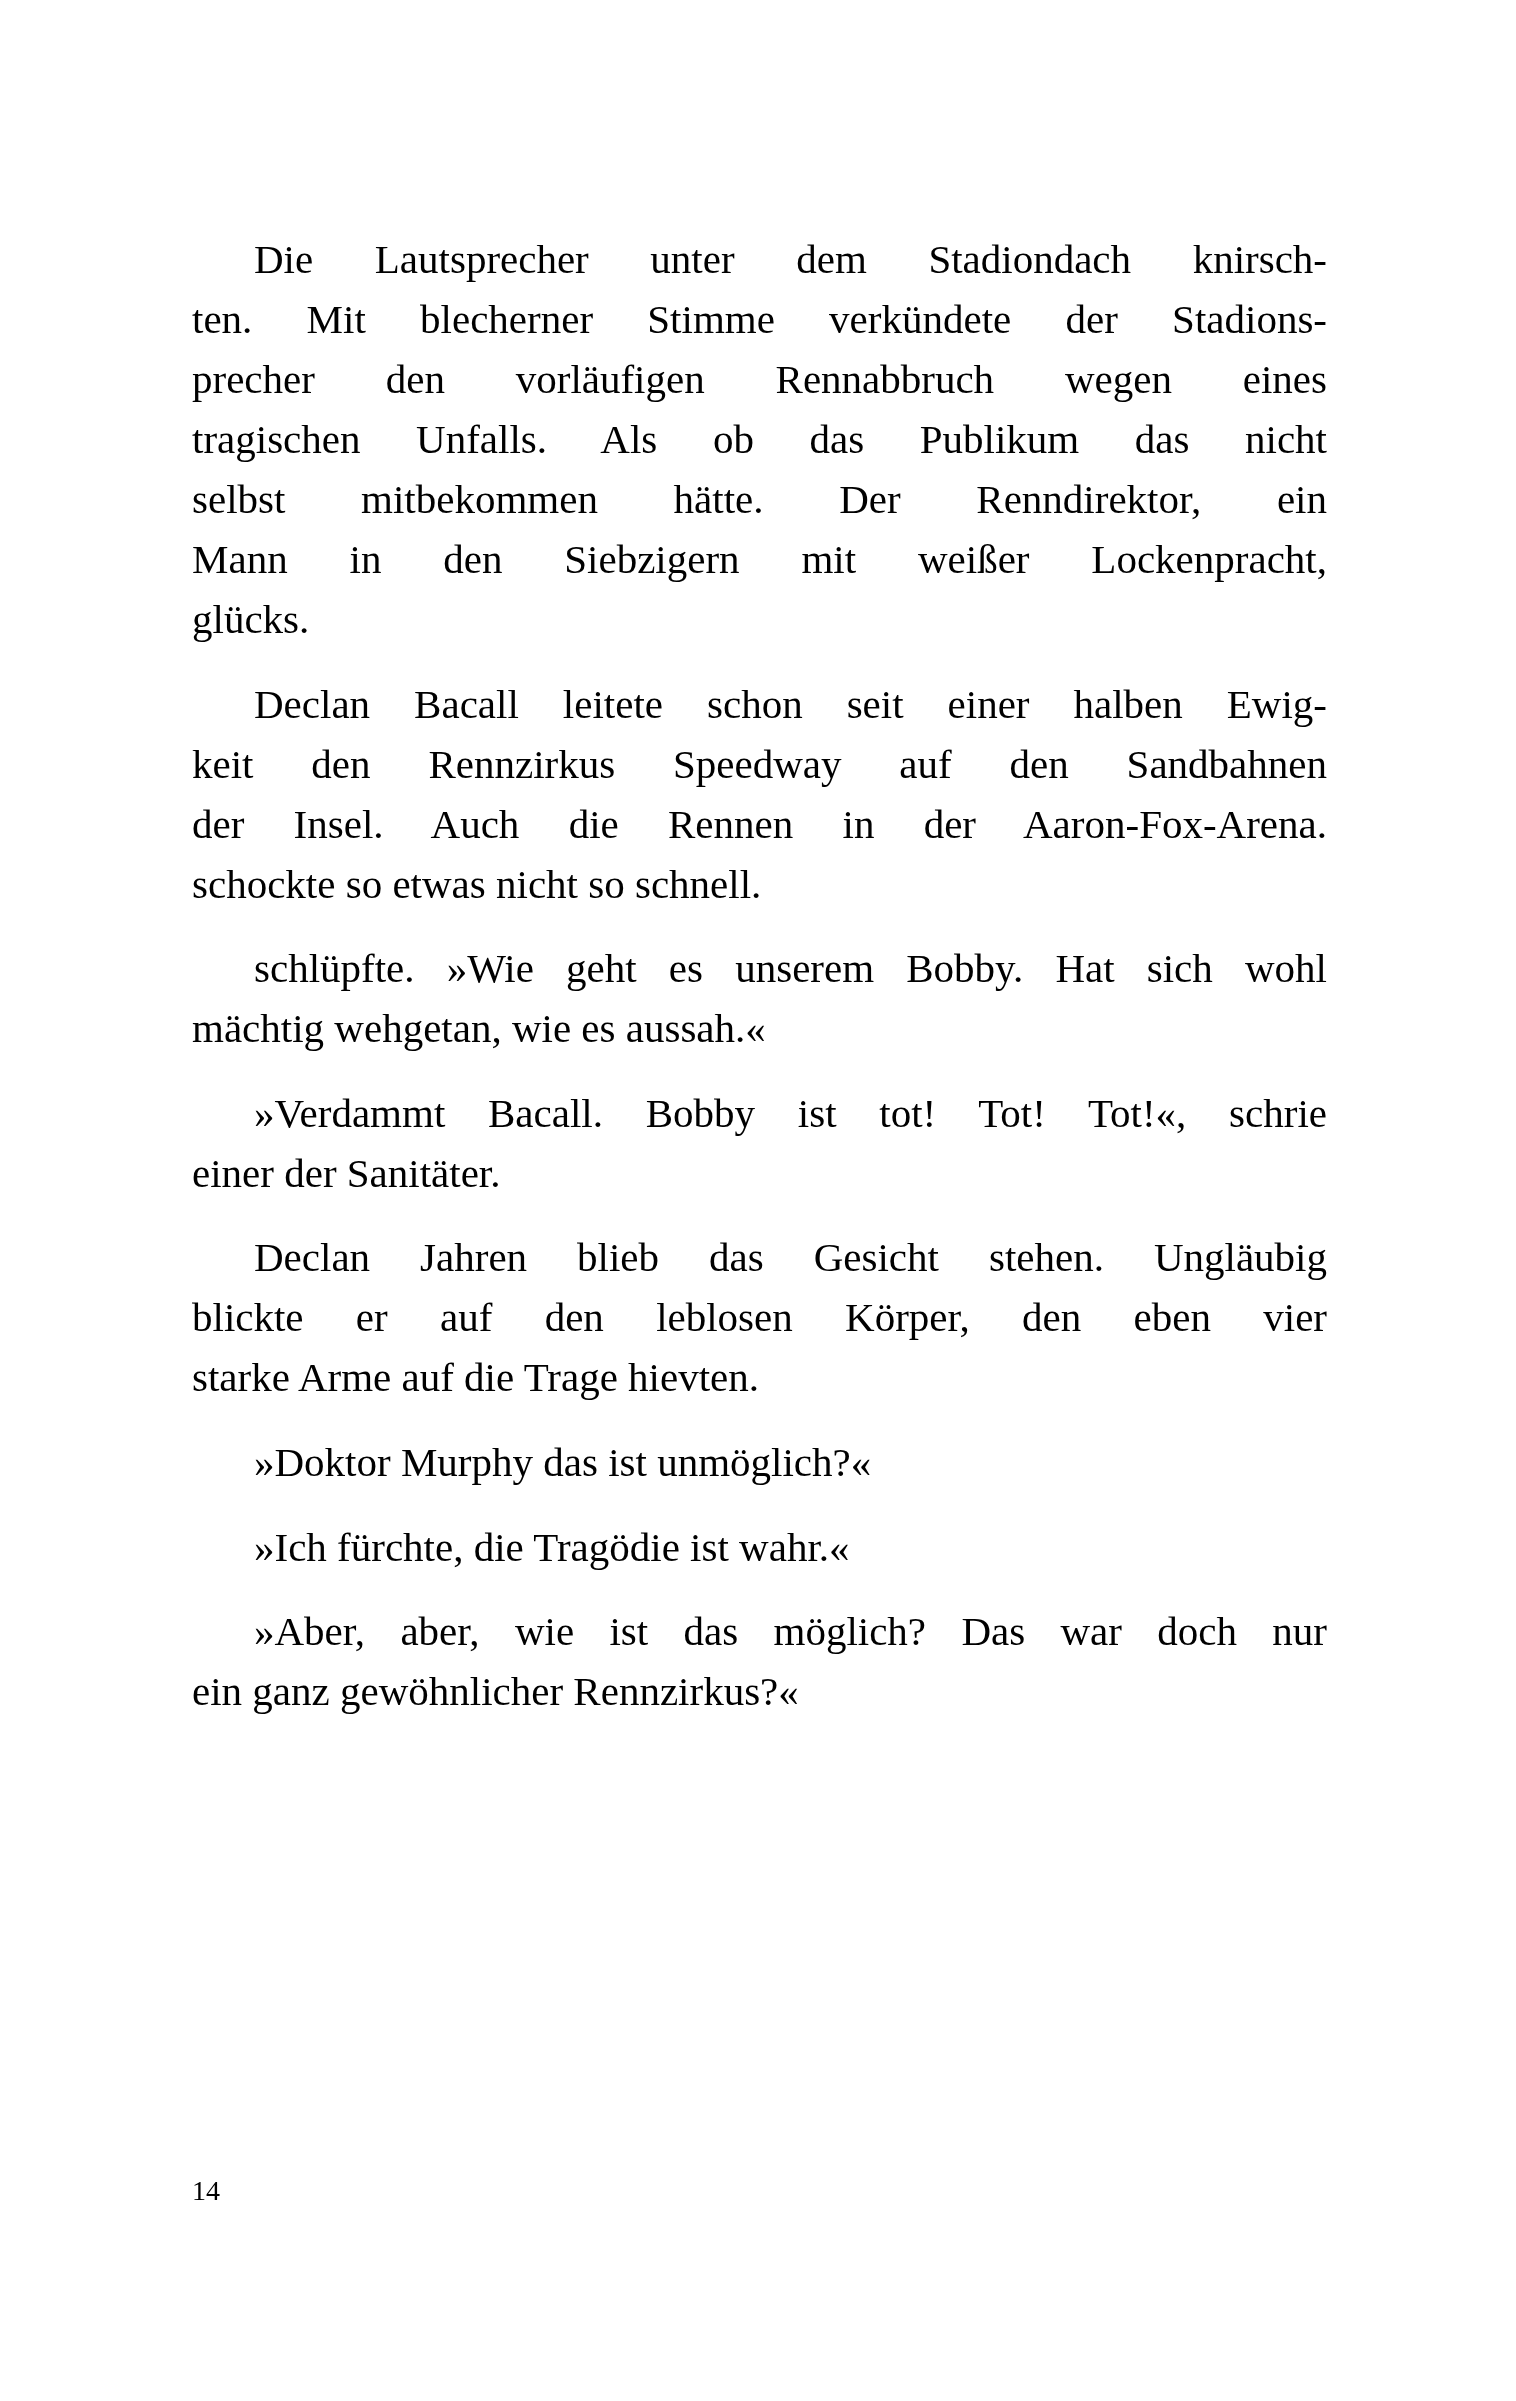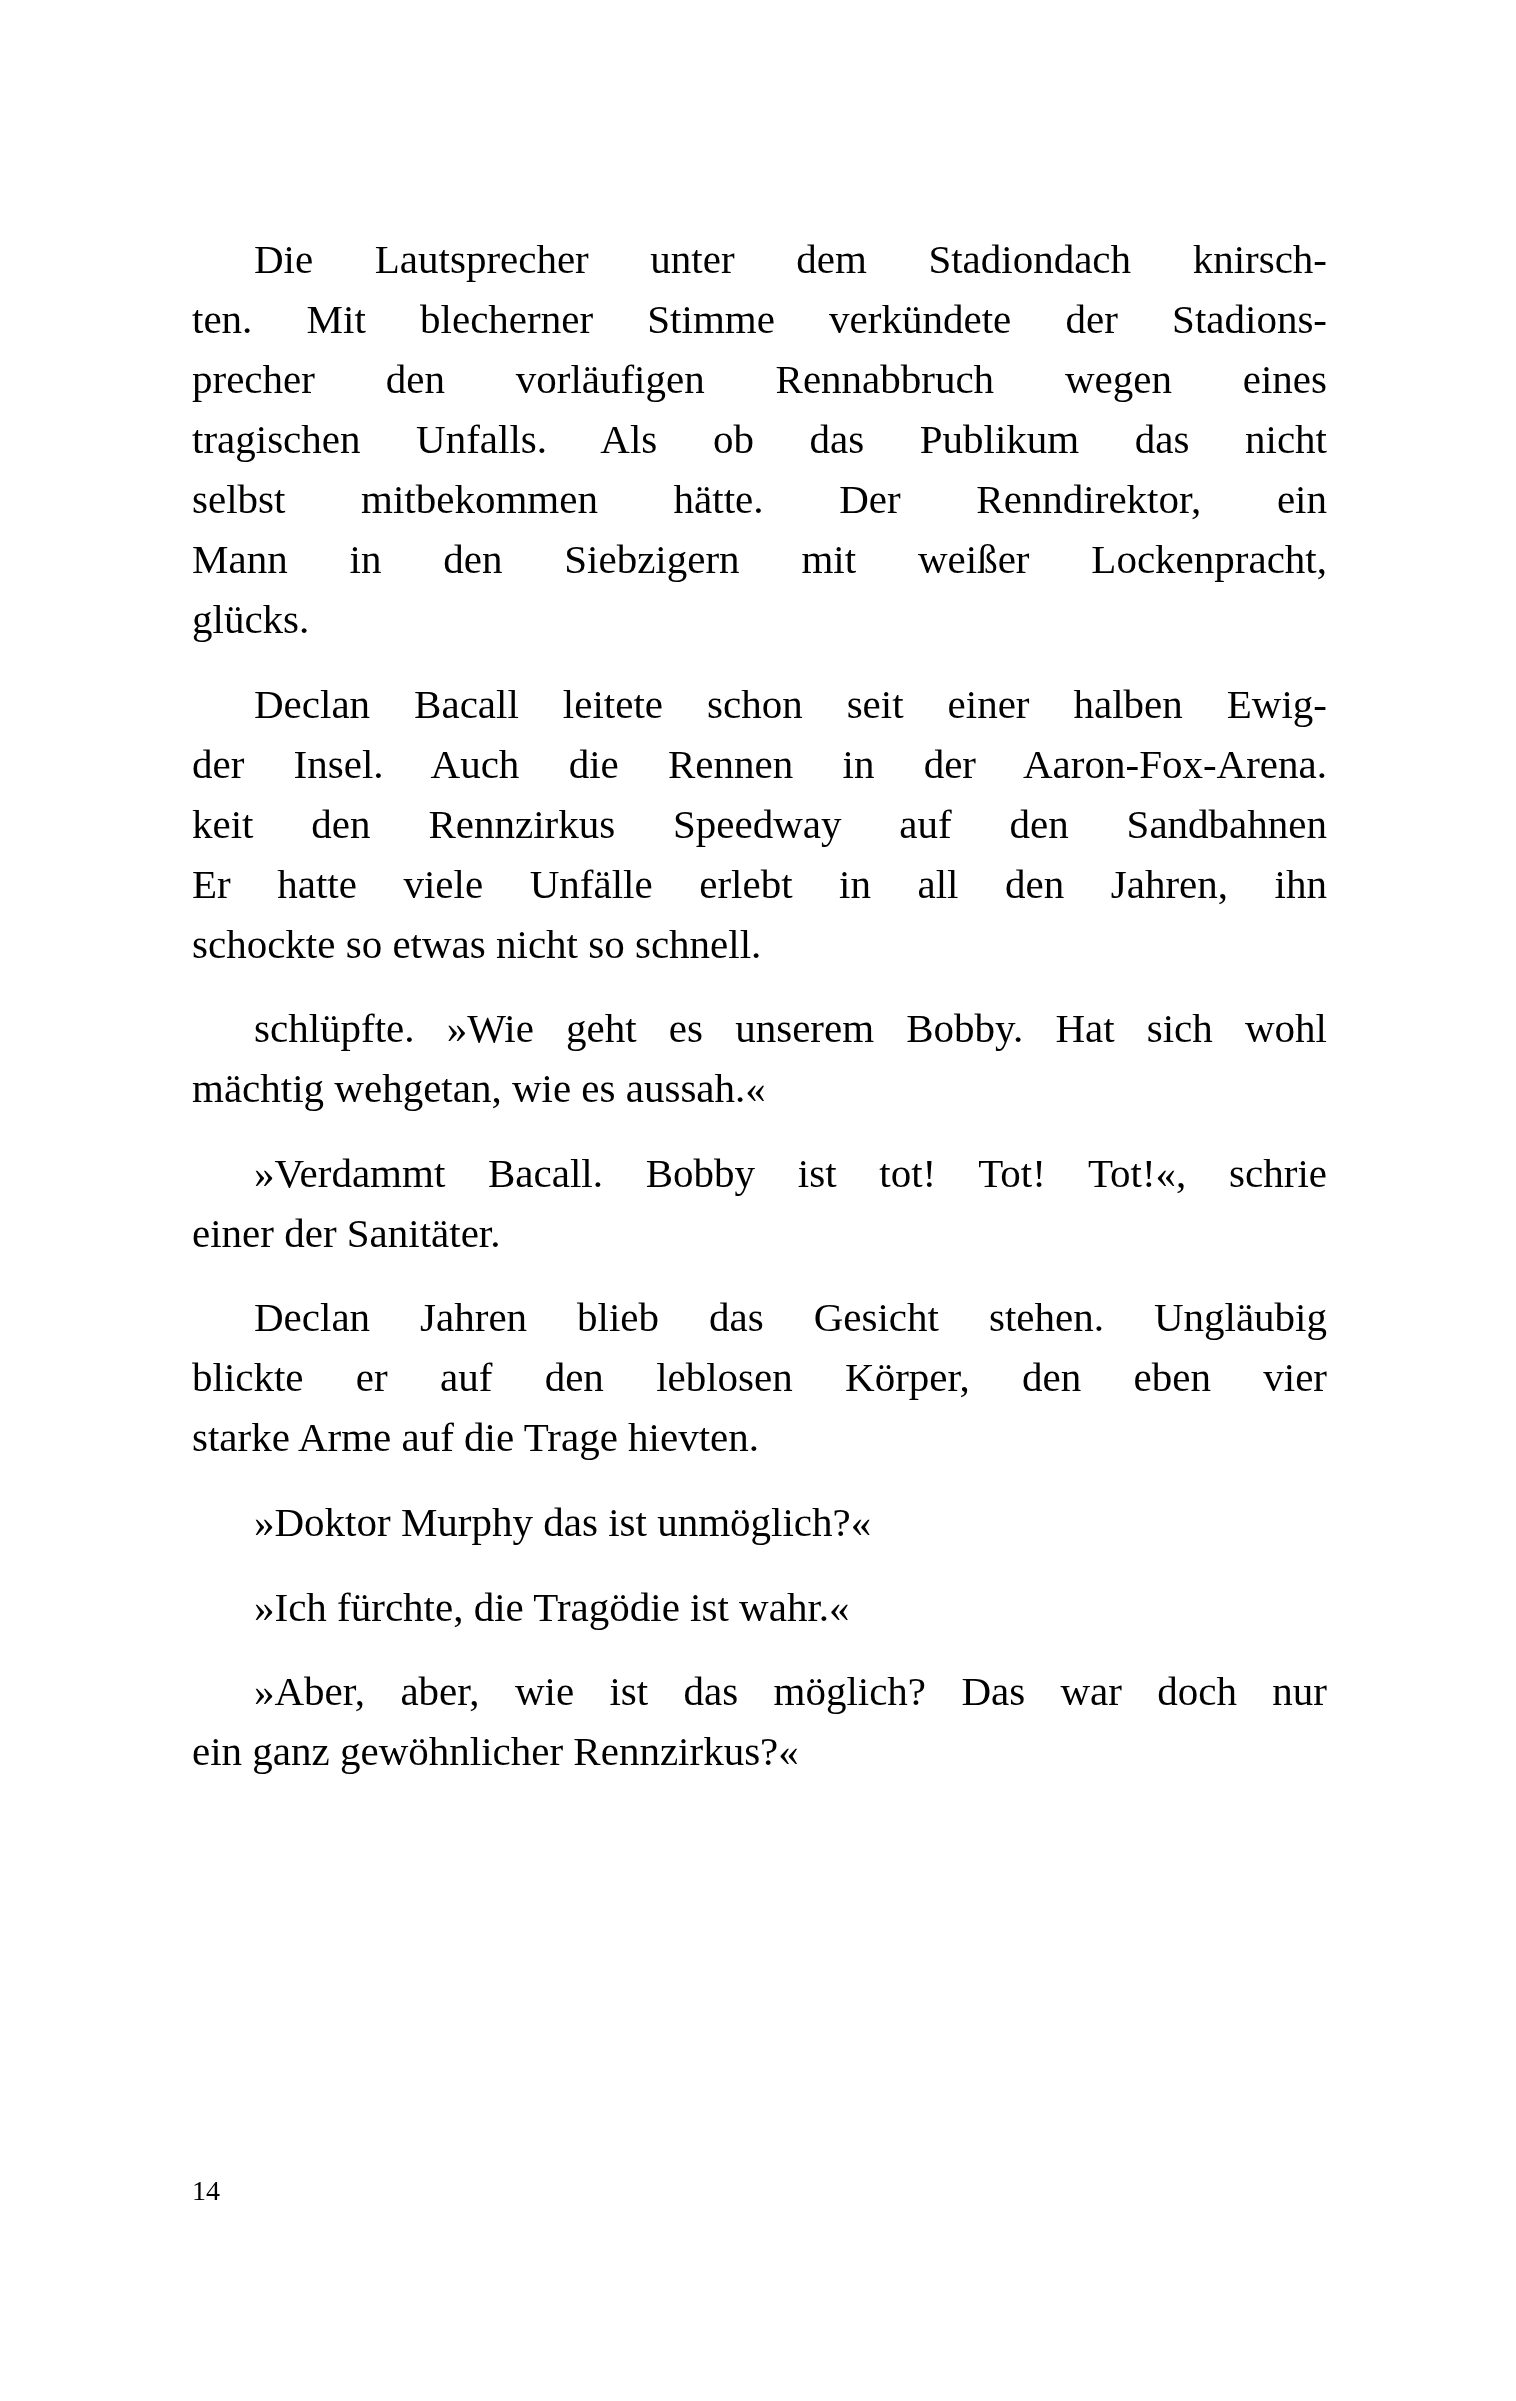--- a/index.html
+++ b/index.html
@@ -50,23 +50,22 @@
         <div class="line">Die Lautsprecher unter dem Stadiondach knirsch-</div>
         <div class="line">ten. Mit blecherner Stimme verkündete der Stadions-</div>
         <div class="line">precher den vorläufigen Rennabbruch wegen eines</div>
         <div class="line">tragischen Unfalls. Als ob das Publikum das nicht</div>
         <div class="line">selbst mitbekommen hätte. Der Renndirektor, ein</div>
         <div class="line">Mann in den Siebzigern mit weißer Lockenpracht,</div>
         <div class="line">glücks.</div>
       </div>
       <div class="paragraph">
         <div class="line">Declan Bacall leitete schon seit einer halben Ewig-</div>
+        <div class="line">keit den Rennzirkus Speedway auf den Sandbahnen</div>
         <div class="line">der Insel. Auch die Rennen in der Aaron-Fox-Arena.</div>
-        <div class="line">keit den Rennzirkus Speedway auf den Sandbahnen</div>
-        <div class="line">Er hatte viele Unfälle erlebt in all den Jahren, ihn</div>
         <div class="line">schockte so etwas nicht so schnell.</div>
       </div>
       <div class="paragraph">
         <div class="line">schlüpfte. »Wie geht es unserem Bobby. Hat sich wohl</div>
         <div class="line">mächtig wehgetan, wie es aussah.«</div>
       </div>
       <div class="paragraph">
         <div class="line">»Verdammt Bacall. Bobby ist tot! Tot! Tot!«, schrie</div>
         <div class="line">einer der Sanitäter.</div>
       </div>

